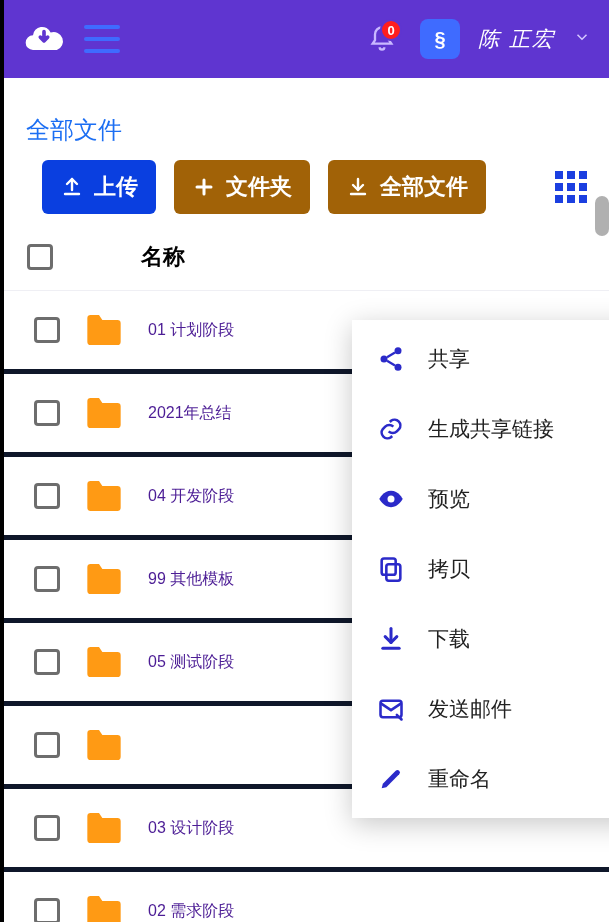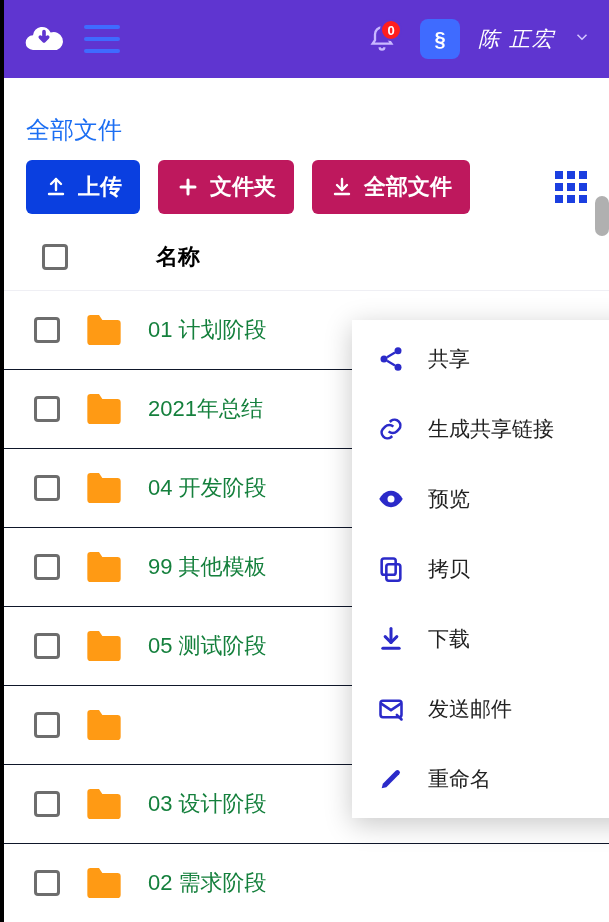--- a/index.html
+++ b/index.html
@@ -35,61 +35,61 @@
     width:40px; height:40px; border-radius:8px;
     background:#3f6bff; display:flex; align-items:center; justify-content:center;
     font-weight:700; color:#fff; font-size:20px;
   }
   .user-name { font-size:21px; letter-spacing:2px;font-style:italic; }
   .user-caret svg { width:18px; height:18px; stroke:#d6c8ff; fill:none; stroke-width:2; }
 
   
   .subhdr { padding: 36px 22px 10px 22px; }
   .breadcrumb { font-size:24px; color:#1b6ef3; margin-bottom:14px; }
-  .action-row { display:flex; align-items:center; gap:18px; }
+  .action-row { display:flex; align-items:center; gap:18px;margin-left:16px; }
   .btn {
     display:inline-flex; align-items:center; gap:10px;
     height:54px; padding:0 18px; border-radius:6px;
     font-size:22px; font-weight:600; color:#fff; cursor:pointer;
     white-space:nowrap;
   }
   .btn svg { width:24px; height:24px; }
   .btn-blue   { background:#0a3fe0; }
-  .btn-purple { background:#be185d;text-align:center; }
+  .btn-purple { background:#a16207;text-align:center; }
   .action-row .grow { flex:1; }
   .grid-toggle { display:grid; grid-template-columns:repeat(3,8px); grid-template-rows:repeat(3,8px); gap:4px; cursor:pointer; }
   .grid-toggle span { width:8px; height:8px; background:#1b3fe0; }
 
   
   .scroll-hint {
     position:absolute; right:0; top:196px; width:14px; height:40px;
     background:#b0b0b0; border-radius:7px;
   }
 
   
   .list-hdr {
     display:flex; align-items:center; gap:24px;
-    padding: 18px 30px 18px 38px;
+    padding: 18px 30px 18px 23px;
     font-size:22px; font-weight:700;
   }
   .chk {
     width:26px; height:26px; border:3px solid #6d6d6d; border-radius:4px; cursor:pointer; flex-shrink:0;
   }
 
   
   .rows { }
   .row {
     display:flex; align-items:center; gap:24px;
     padding: 22px 30px;
-    border-top:1px solid #0f172a;
+    border-top:5px solid #0f172a;
   }
   .row:first-child { border-top:1px solid #efeff4; }
   .folder-ico { width:40px; height:34px; flex-shrink:0; }
   .folder-ico svg { width:40px; height:34px; display:block; }
-  .row-name { font-size:22px; color:#15803d; cursor:pointer; white-space:nowrap; }
+  .row-name { font-size:16px; color:#4c1d95; cursor:pointer; white-space:nowrap; }
 
   
   .ctxmenu {
     position:absolute;
     left:348px; top:320px;
     width:297px;
     background:#fff;
     border-radius:0;
     box-shadow:0 6px 26px rgba(0,0,0,0.22);
     padding:4px 0;

